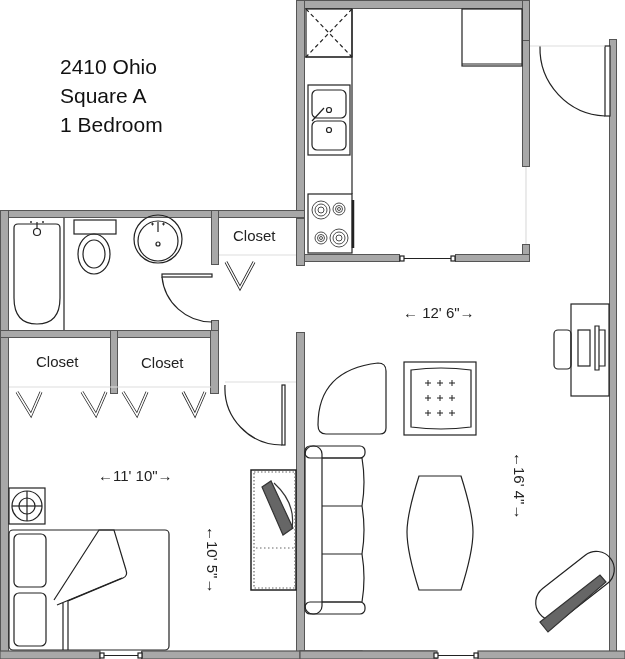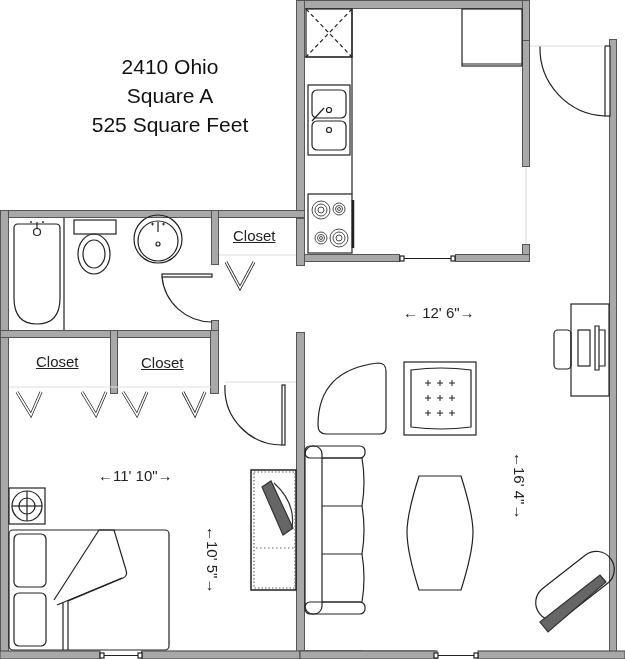--- a/index.html
+++ b/index.html
@@ -1,31 +1,31 @@
 <!DOCTYPE html>
 <html><head>
 <meta charset="utf-8">
 <style>
   html,body{margin:0;padding:0;background:#fff;}
   body{width:625px;height:659px;position:relative;overflow:hidden;font-family:"Liberation Sans",sans-serif;}
   .wall{position:absolute;background:#a8a8a8;border:1px solid #555;box-sizing:border-box;}
-  .title{position:absolute;left:60px;top:52px;width:220px;text-align:center;font-size:21px;line-height:29px;color:#111;}
+  .title{position:absolute;left:60px;top:52px;width:220px;text-align:left;font-size:21px;line-height:29px;color:#111;}
   .title div{white-space:nowrap;}
-  .lbl{position:absolute;font-size:15px;color:#222;white-space:nowrap;text-decoration:underline;}
+  .lbl{position:absolute;font-size:15px;color:#222;white-space:nowrap;}
   .dim{position:absolute;font-size:15px;color:#222;white-space:nowrap;}
   .dim.v{transform:rotate(90deg);transform-origin:left top;}
   svg{position:absolute;left:0;top:0;}
 </style>
 </head>
 <body>
 
 <div class="title">
   <div>2410 Ohio</div>
   <div>Square A</div>
-  <div>525 Square Feet</div>
+  <div>1 Bedroom</div>
 </div>
 
 <div>
 
   <div class="wall" style="left:296px;top:0;width:234px;height:9px;"></div>
   <div class="wall" style="left:296px;top:0;width:9px;height:262px;"></div>
   <div class="wall" style="left:522px;top:0;width:8px;height:46px;"></div>
   <div class="wall" style="left:522px;top:40px;width:8px;height:127px;"></div>
   <div class="wall" style="left:522px;top:244px;width:8px;height:18px;"></div>
   <div class="wall" style="left:609px;top:39px;width:8px;height:620px;"></div>

